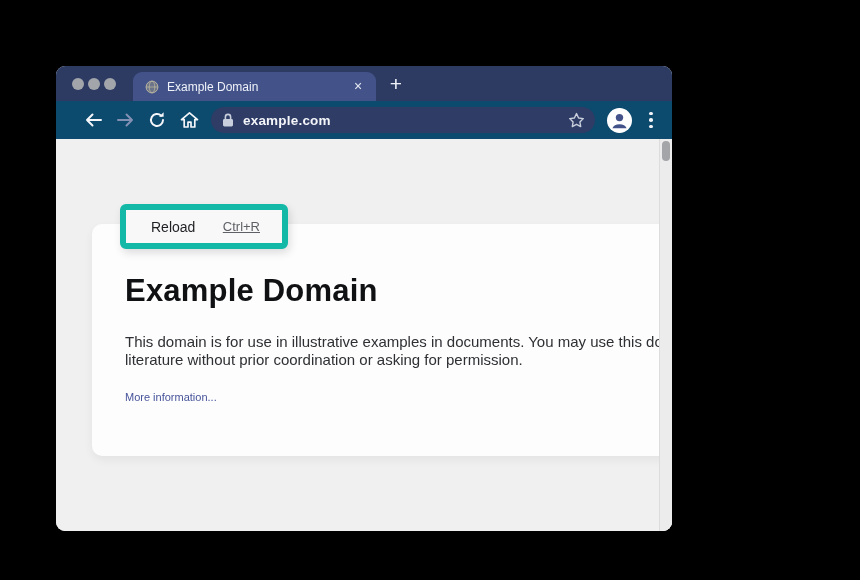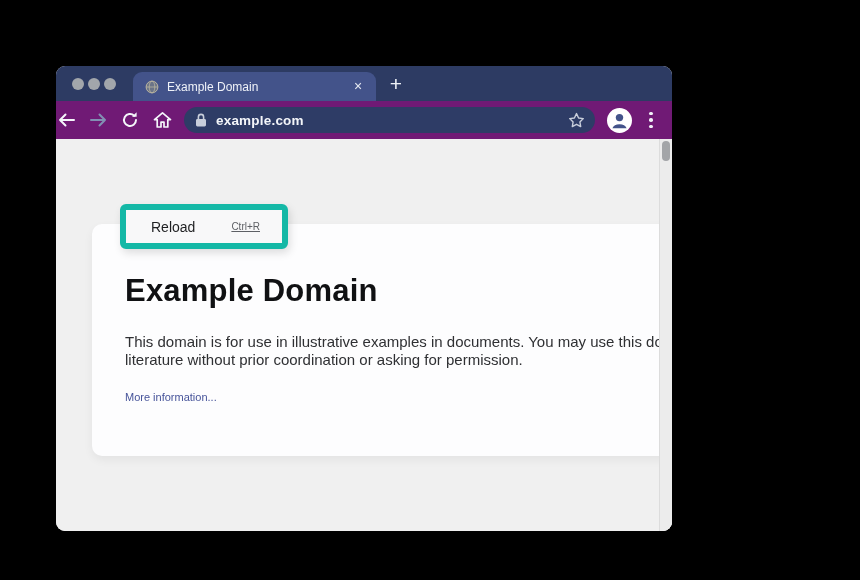--- a/index.html
+++ b/index.html
@@ -20,22 +20,22 @@
   .favicon { width: 14px; height: 14px; flex: 0 0 auto; }
   .tab-title { margin-left: 8px; font-size: 12px; color: #eff2f8; flex: 1;
     white-space: nowrap; overflow: hidden; }
   .tab-close { color: #e6eaf2; font-size: 14px; line-height: 14px; width: 16px; height: 16px;
     text-align: center; cursor: default; }
   .new-tab { position: absolute; left: 327px; top: 5px; width: 26px; height: 26px;
     color: #eef1f7; font-size: 21px; font-weight: 300; display: flex;
     align-items: center; justify-content: center; }
 
   
-  .toolbar { height: 38px; background: #701a75; display: flex; align-items: center;
-    padding: 0 14px 0 0; gap: 12px; justify-content: space-between; }
+  .toolbar { height: 38px; background: #0c4a6e; display: flex; align-items: center;
+    padding: 0 14px 0 27px; gap: 12px; justify-content: space-between; }
   .tb-btn { width: 20px; height: 20px; display: flex; align-items: center; justify-content: center;
     flex: 0 0 auto; }
   .addressbar { flex: 1; height: 26px; background: #2e3c66; border-radius: 13px;
     display: flex; align-items: center; padding: 0 10px 0 11px; }
   .url { margin-left: 9px; font-size: 13.5px; font-weight: bold; color: #f3f5f9;
     letter-spacing: .2px; flex: 1; }
   .avatar { width: 25px; height: 25px; border-radius: 50%; background: #ffffff;
     display: flex; align-items: center; justify-content: center; flex: 0 0 auto; }
   .kebab { width: 14px; height: 20px; display: flex; flex-direction: column;
     align-items: center; justify-content: center; gap: 3px; flex: 0 0 auto; }
@@ -59,21 +59,21 @@
     color: #47549a; text-decoration: none; }
 
   
   .ctx-menu { position: absolute; left: 64px; top: 65px; width: 168px;
     background: #f8f8f9; border: 6px solid #14b8a6; border-radius: 6px;
     box-shadow: 2px 4px 9px rgba(0,0,0,.13); overflow: hidden; }
   .ctx-item { height: 33px; display: flex; align-items: center;
     padding: 0 22px 0 25px; }
   .ctx-item + .ctx-item { border-top: 1px solid #e3e3e5; }
   .ctx-label { flex: 1; font-size: 14px; color: #1e1f21; }
-  .ctx-shortcut { font-size: 10px; color: #5e6065; text-decoration: underline; }
+  .ctx-shortcut { font-size: 13px; color: #5e6065; text-decoration: underline; }
 </style>
 </head>
 <body>
 
 <div class="window">
 
   <div class="titlebar">
     <div class="traffic">
       <span></span>
       <span></span>

